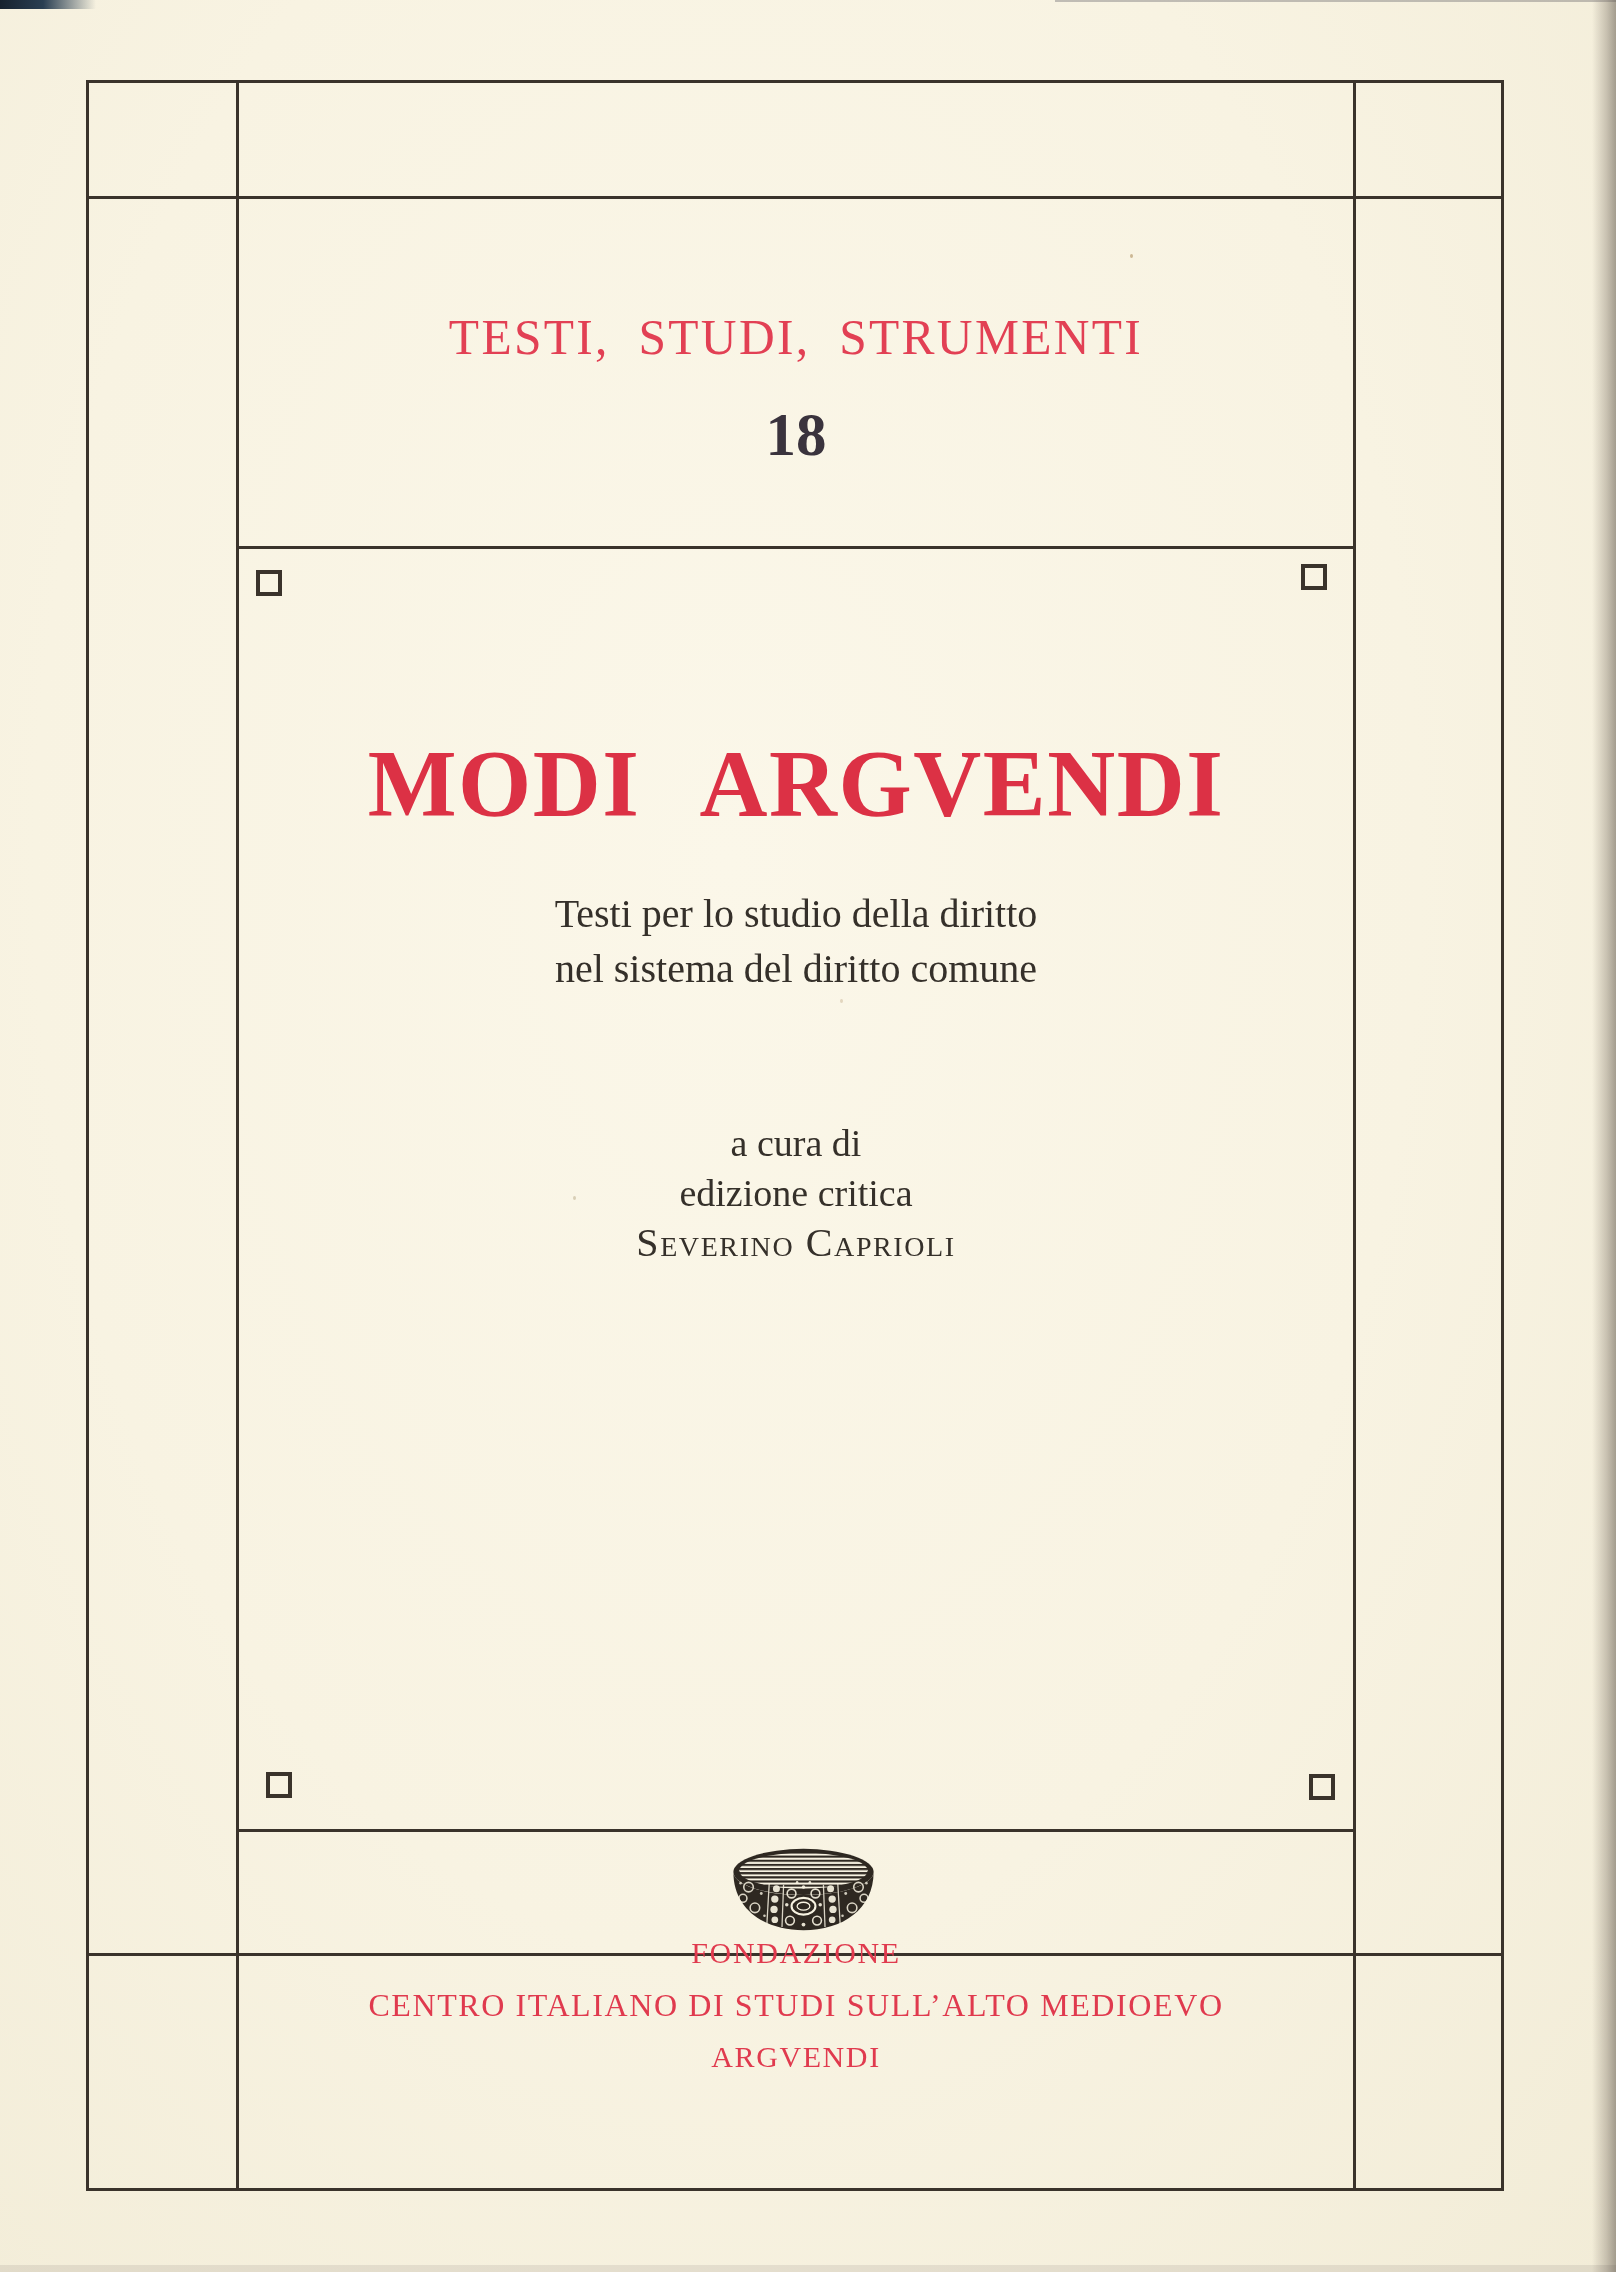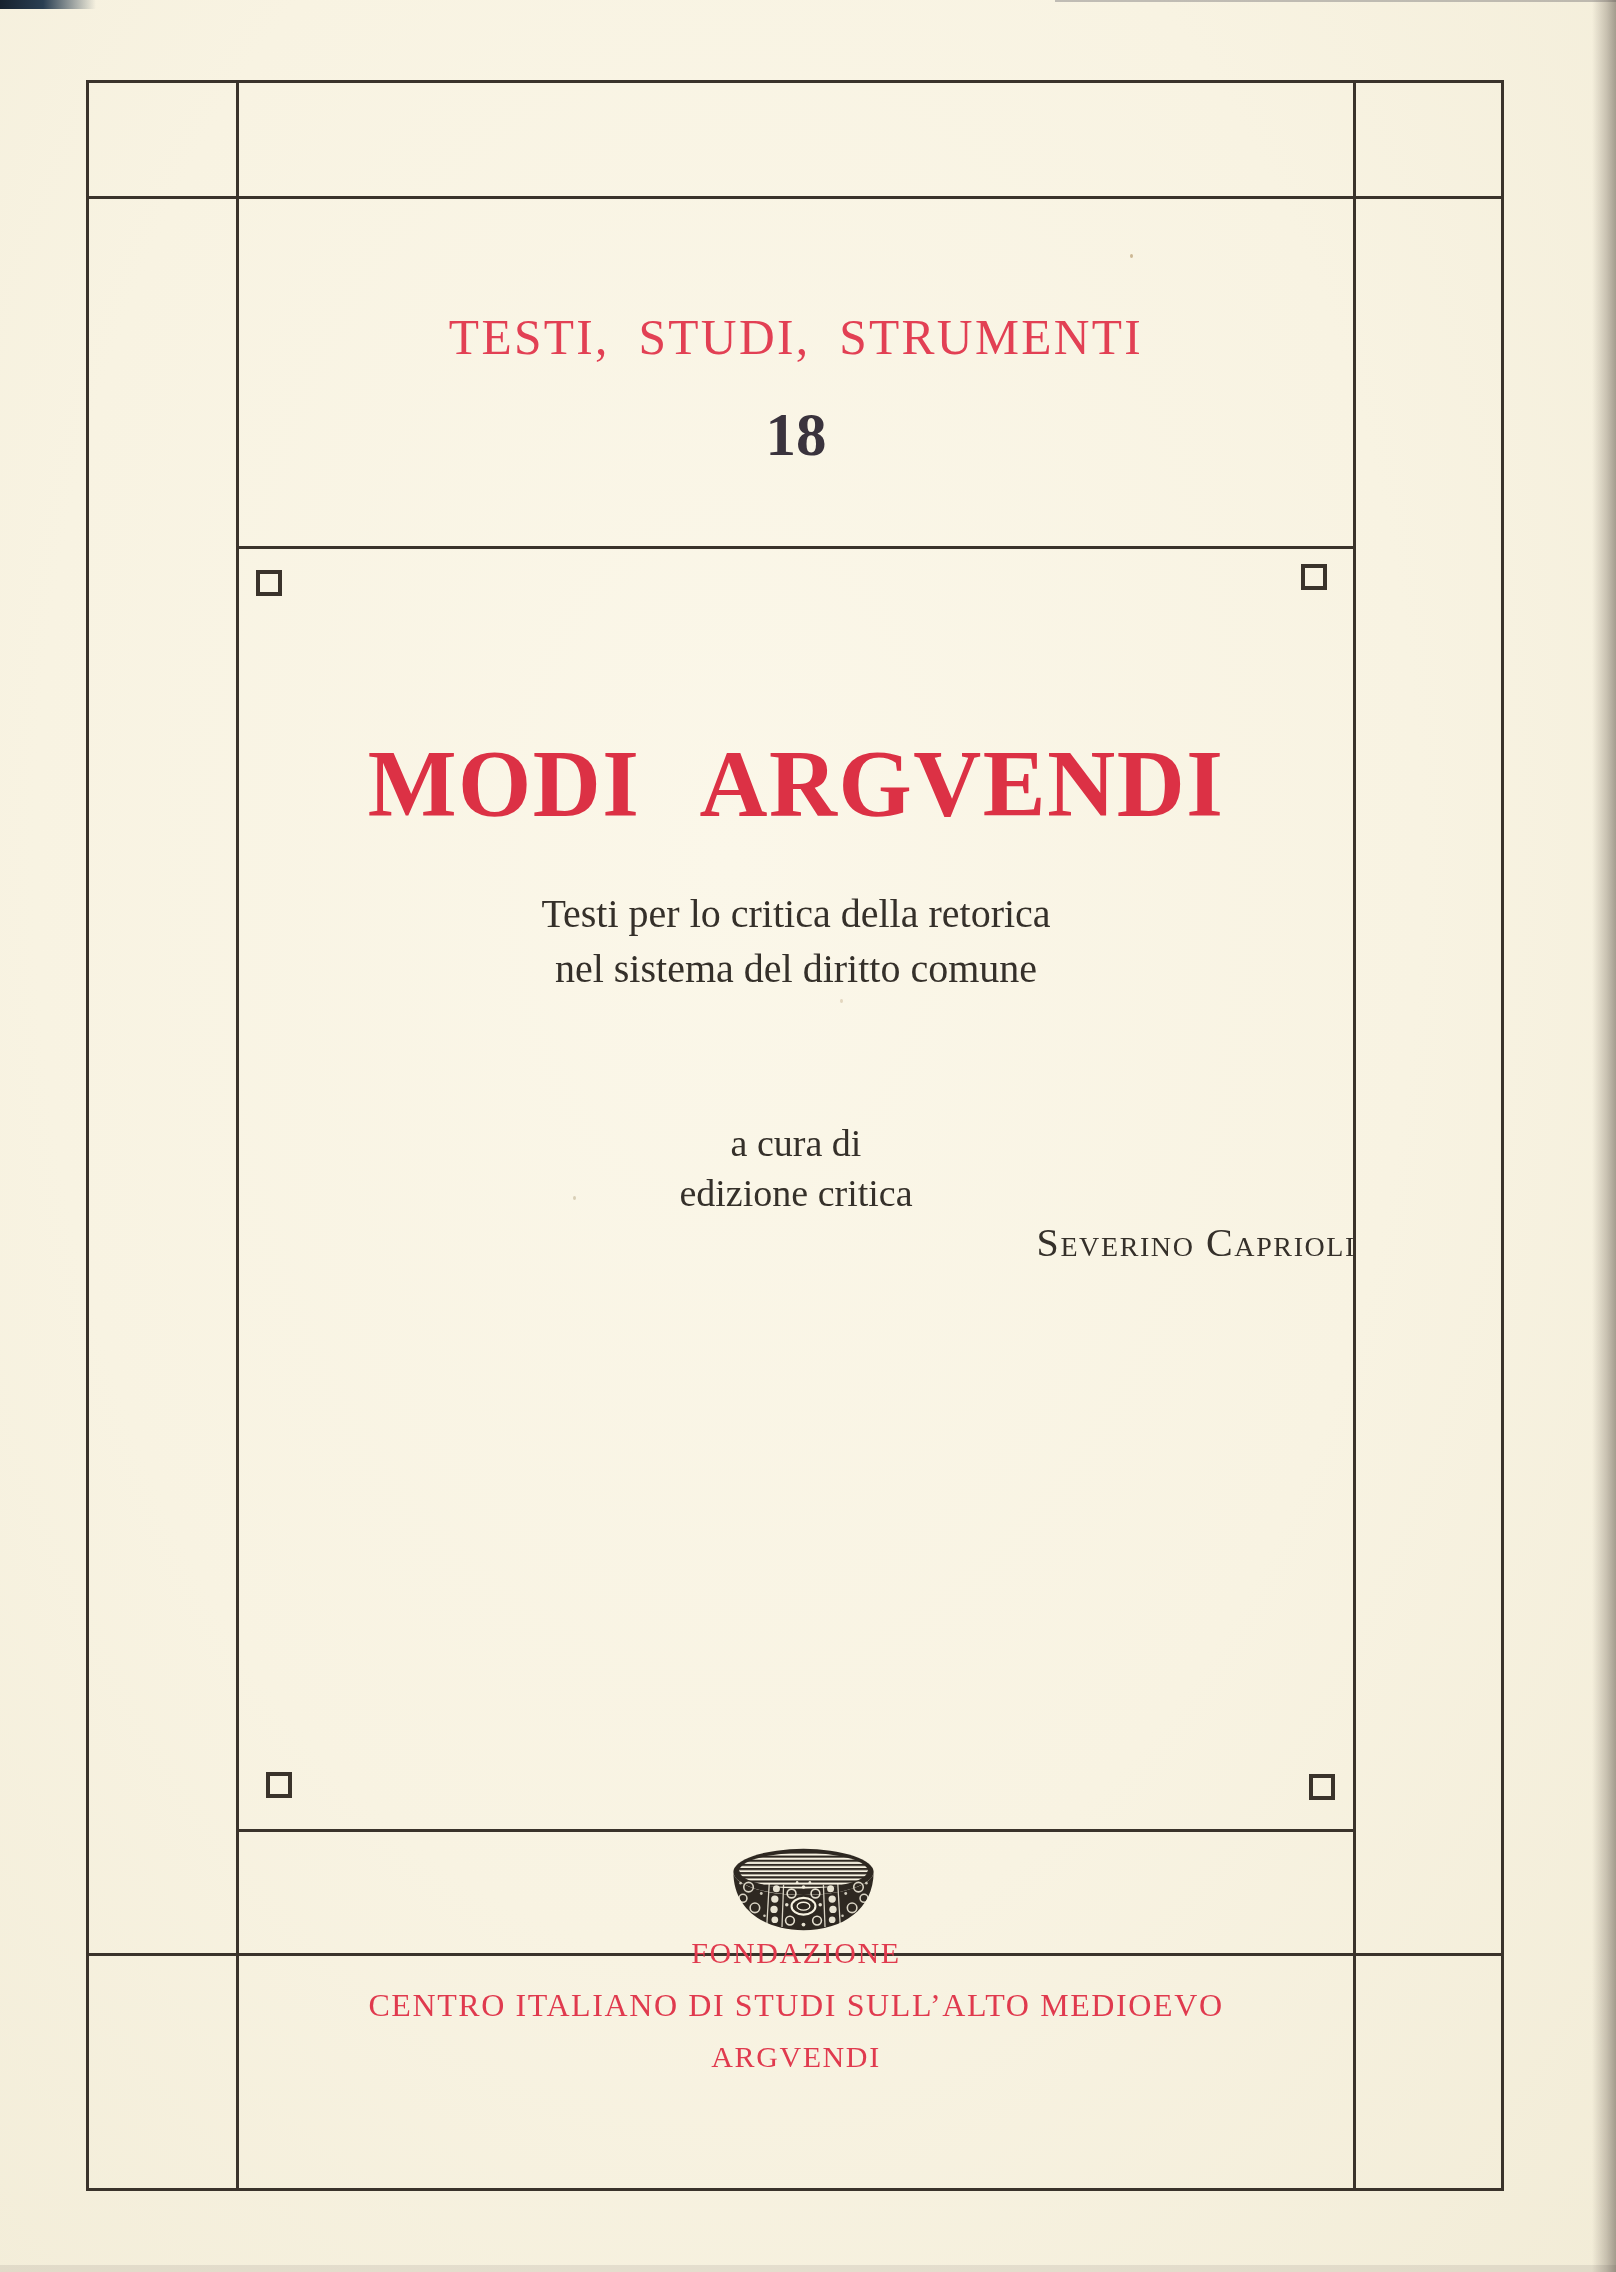--- a/index.html
+++ b/index.html
@@ -38,21 +38,21 @@
   .reg-square.br{left:1309px;top:1774px;}
   
   .mid{position:absolute;left:236px;width:1120px;text-align:center;}
   .series-title{top:312px;font-size:51px;line-height:51px;color:#e24054;
     letter-spacing:2.4px;word-spacing:14.4px;transform:scaleX(.97);}
   .series-number{top:404px;font-size:61px;line-height:61px;font-weight:bold;color:#3a333d;}
   .book-title{top:736px;font-size:96px;line-height:96px;font-weight:bold;color:#dc3145;
     letter-spacing:1.6px;word-spacing:40px;transform:scaleX(.98);}
   .subtitle{top:886px;font-size:40px;line-height:55px;color:#35302a;}
   .edition{top:1118px;font-size:38px;line-height:50px;color:#35302a;}
-  .editor{font-variant-caps:small-caps;font-size:40px;letter-spacing:1.6px;text-align:right;}
+  .editor{font-variant-caps:small-caps;font-size:40px;letter-spacing:1.6px;}
   .publisher{top:1938px;font-size:30px;line-height:30px;color:#e03a4e;letter-spacing:1.6px;}
   .publisher .pub-line2{font-size:32px;margin-top:21.6px;}
   .publisher .pub-line3{font-size:30px;margin-top:22.4px;}
   .ring-wrap{position:absolute;left:731px;top:1847px;width:145px;height:85px;}
 </style>
 </head>
 <body>
 
 <div class="page">
 
@@ -72,21 +72,21 @@
   <div class="reg-square tl"></div>
   <div class="reg-square tr"></div>
   <div class="reg-square bl"></div>
   <div class="reg-square br"></div>
 
   <div class="mid series-title">TESTI, STUDI, STRUMENTI</div>
   <div class="mid series-number">18</div>
 
   <div class="mid book-title">MODI ARGVENDI</div>
   <div class="mid subtitle">
-    <div>Testi per lo critica della retorica</div>
+    <div>Testi per lo studio della diritto</div>
     <div>nel sistema del diritto comune</div>
   </div>
   <div class="mid edition">
     <div>a cura di</div>
     <div>edizione critica</div>
     <div class="editor">Severino Caprioli</div>
   </div>
 
   <div class="ring-wrap">
     <svg width="145" height="85" viewBox="0 0 182 106" xmlns="http://www.w3.org/2000/svg">

